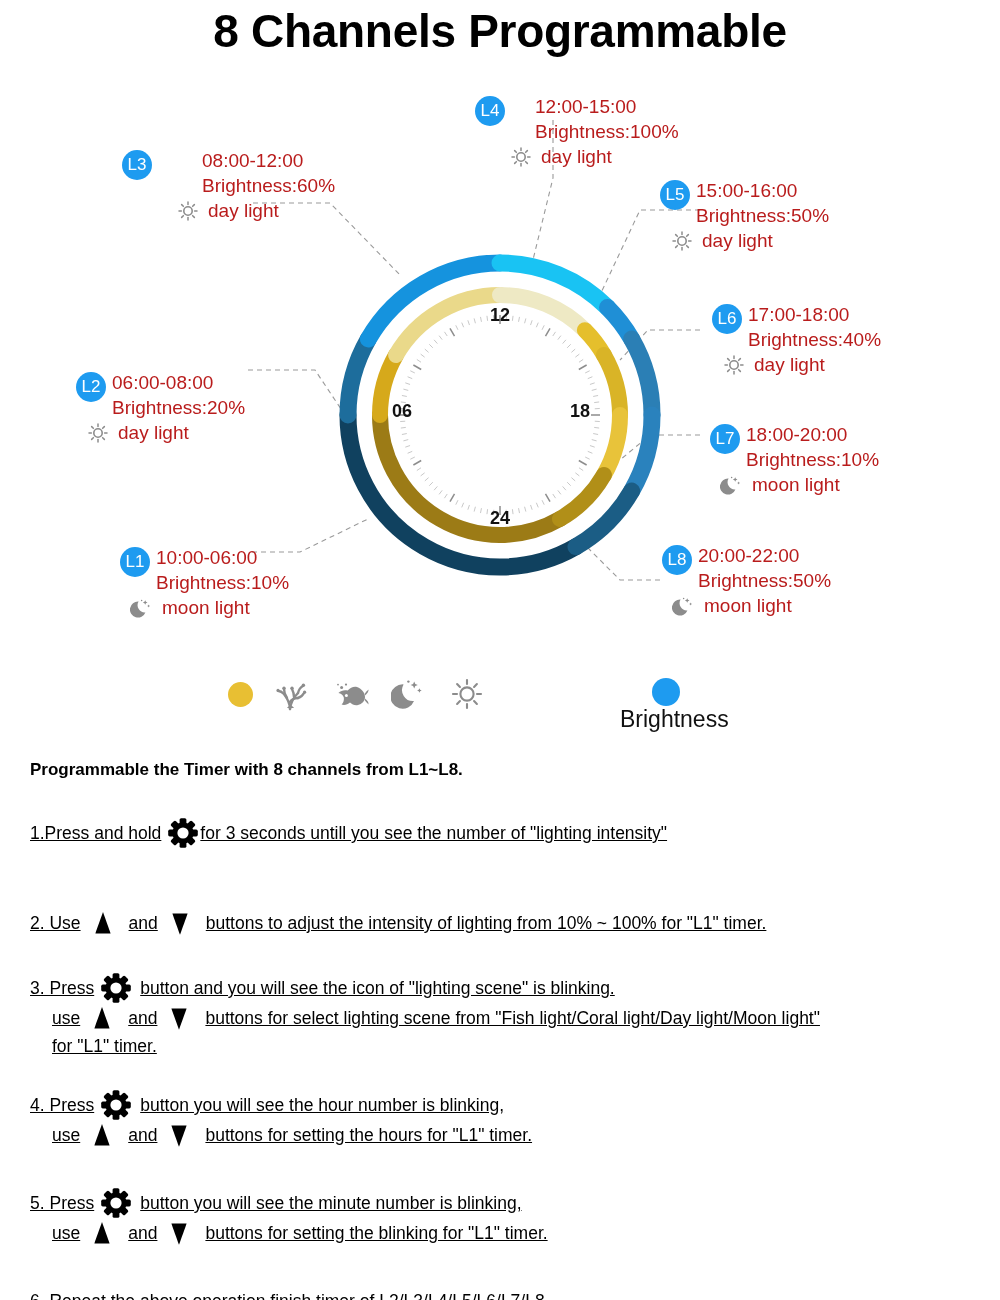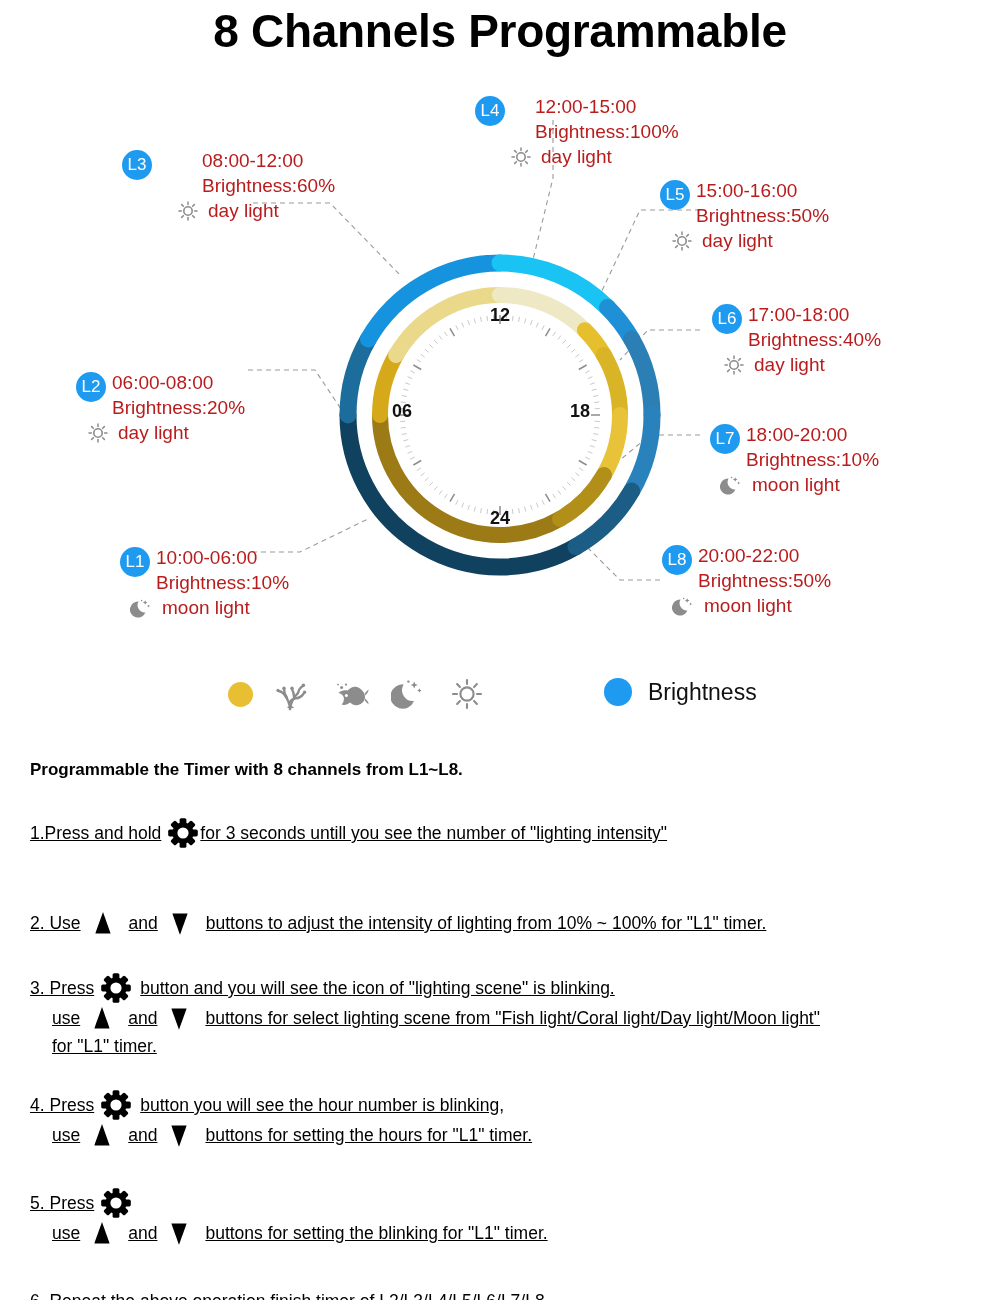--- a/index.html
+++ b/index.html
@@ -115,20 +115,21 @@
   .legend-dot-gold {
     width: 25px; height: 25px; border-radius: 50%;
     background: #e8bf33;
   }
   .legend-icon { width: 36px; height: 36px; display: block; }
   #legend-brightness {
     position: absolute;
     left: 604px; top: 2px;
     display: flex;
     align-items: center;
+    flex-direction: column;
   }
   .legend-dot-blue {
     width: 28px; height: 28px; border-radius: 50%;
     background: #1e9bf0;
   }
   #legend-brightness-label {
     margin-left: 16px;
     font-size: 23px;
     color: #111;
   }
@@ -653,20 +654,21 @@
               <rect x="11.6" y="23" width="6.8" height="6.8" rx="1.6" transform="rotate(90 15 26.4)"></rect>
               <rect x="3.5389826944733582" y="19.66101730552664" width="6.8" height="6.8" rx="1.6" transform="rotate(135 6.938982694473358 23.06101730552664)"></rect>
               <rect x="0.19999999999999973" y="11.600000000000001" width="6.8" height="6.8" rx="1.6" transform="rotate(180 3.5999999999999996 15.000000000000002)"></rect>
               <rect x="3.5389826944733564" y="3.5389826944733582" width="6.8" height="6.8" rx="1.6" transform="rotate(225 6.938982694473356 6.938982694473358)"></rect>
               <rect x="11.599999999999998" y="0.19999999999999973" width="6.8" height="6.8" rx="1.6" transform="rotate(270 14.999999999999998 3.5999999999999996)"></rect>
               <rect x="19.66101730552664" y="3.5389826944733564" width="6.8" height="6.8" rx="1.6" transform="rotate(315 23.06101730552664 6.938982694473356)"></rect>
         <circle cx="15" cy="15" r="10.6"></circle>
       </g>
       <circle cx="15" cy="15" r="5.6" fill="#fff"></circle>
     </svg></span>
+      <span class="txt sp-l">button you will see the minute number is blinking,</span>
     </div>
     <div class="step-line indent">
       <span class="txt">use</span>
       <span class="tri-ico sp-l"><svg viewBox="0 0 30 30" width="30" height="30">
       <path d="M15 4 C17.4 11 21 20.5 22.6 25.4 L7.4 25.4 C9 20.5 12.6 11 15 4 Z" fill="#000"></path>
     </svg></span>
       <span class="txt sp-l">and</span>
       <span class="tri-ico sp-l"><svg viewBox="0 0 30 30" width="30" height="30">
       <path d="M15 26.8 C12.6 19.8 9 10.3 7.4 5.4 L22.6 5.4 C21 10.3 17.4 19.8 15 26.8 Z" fill="#000"></path>
     </svg></span>

